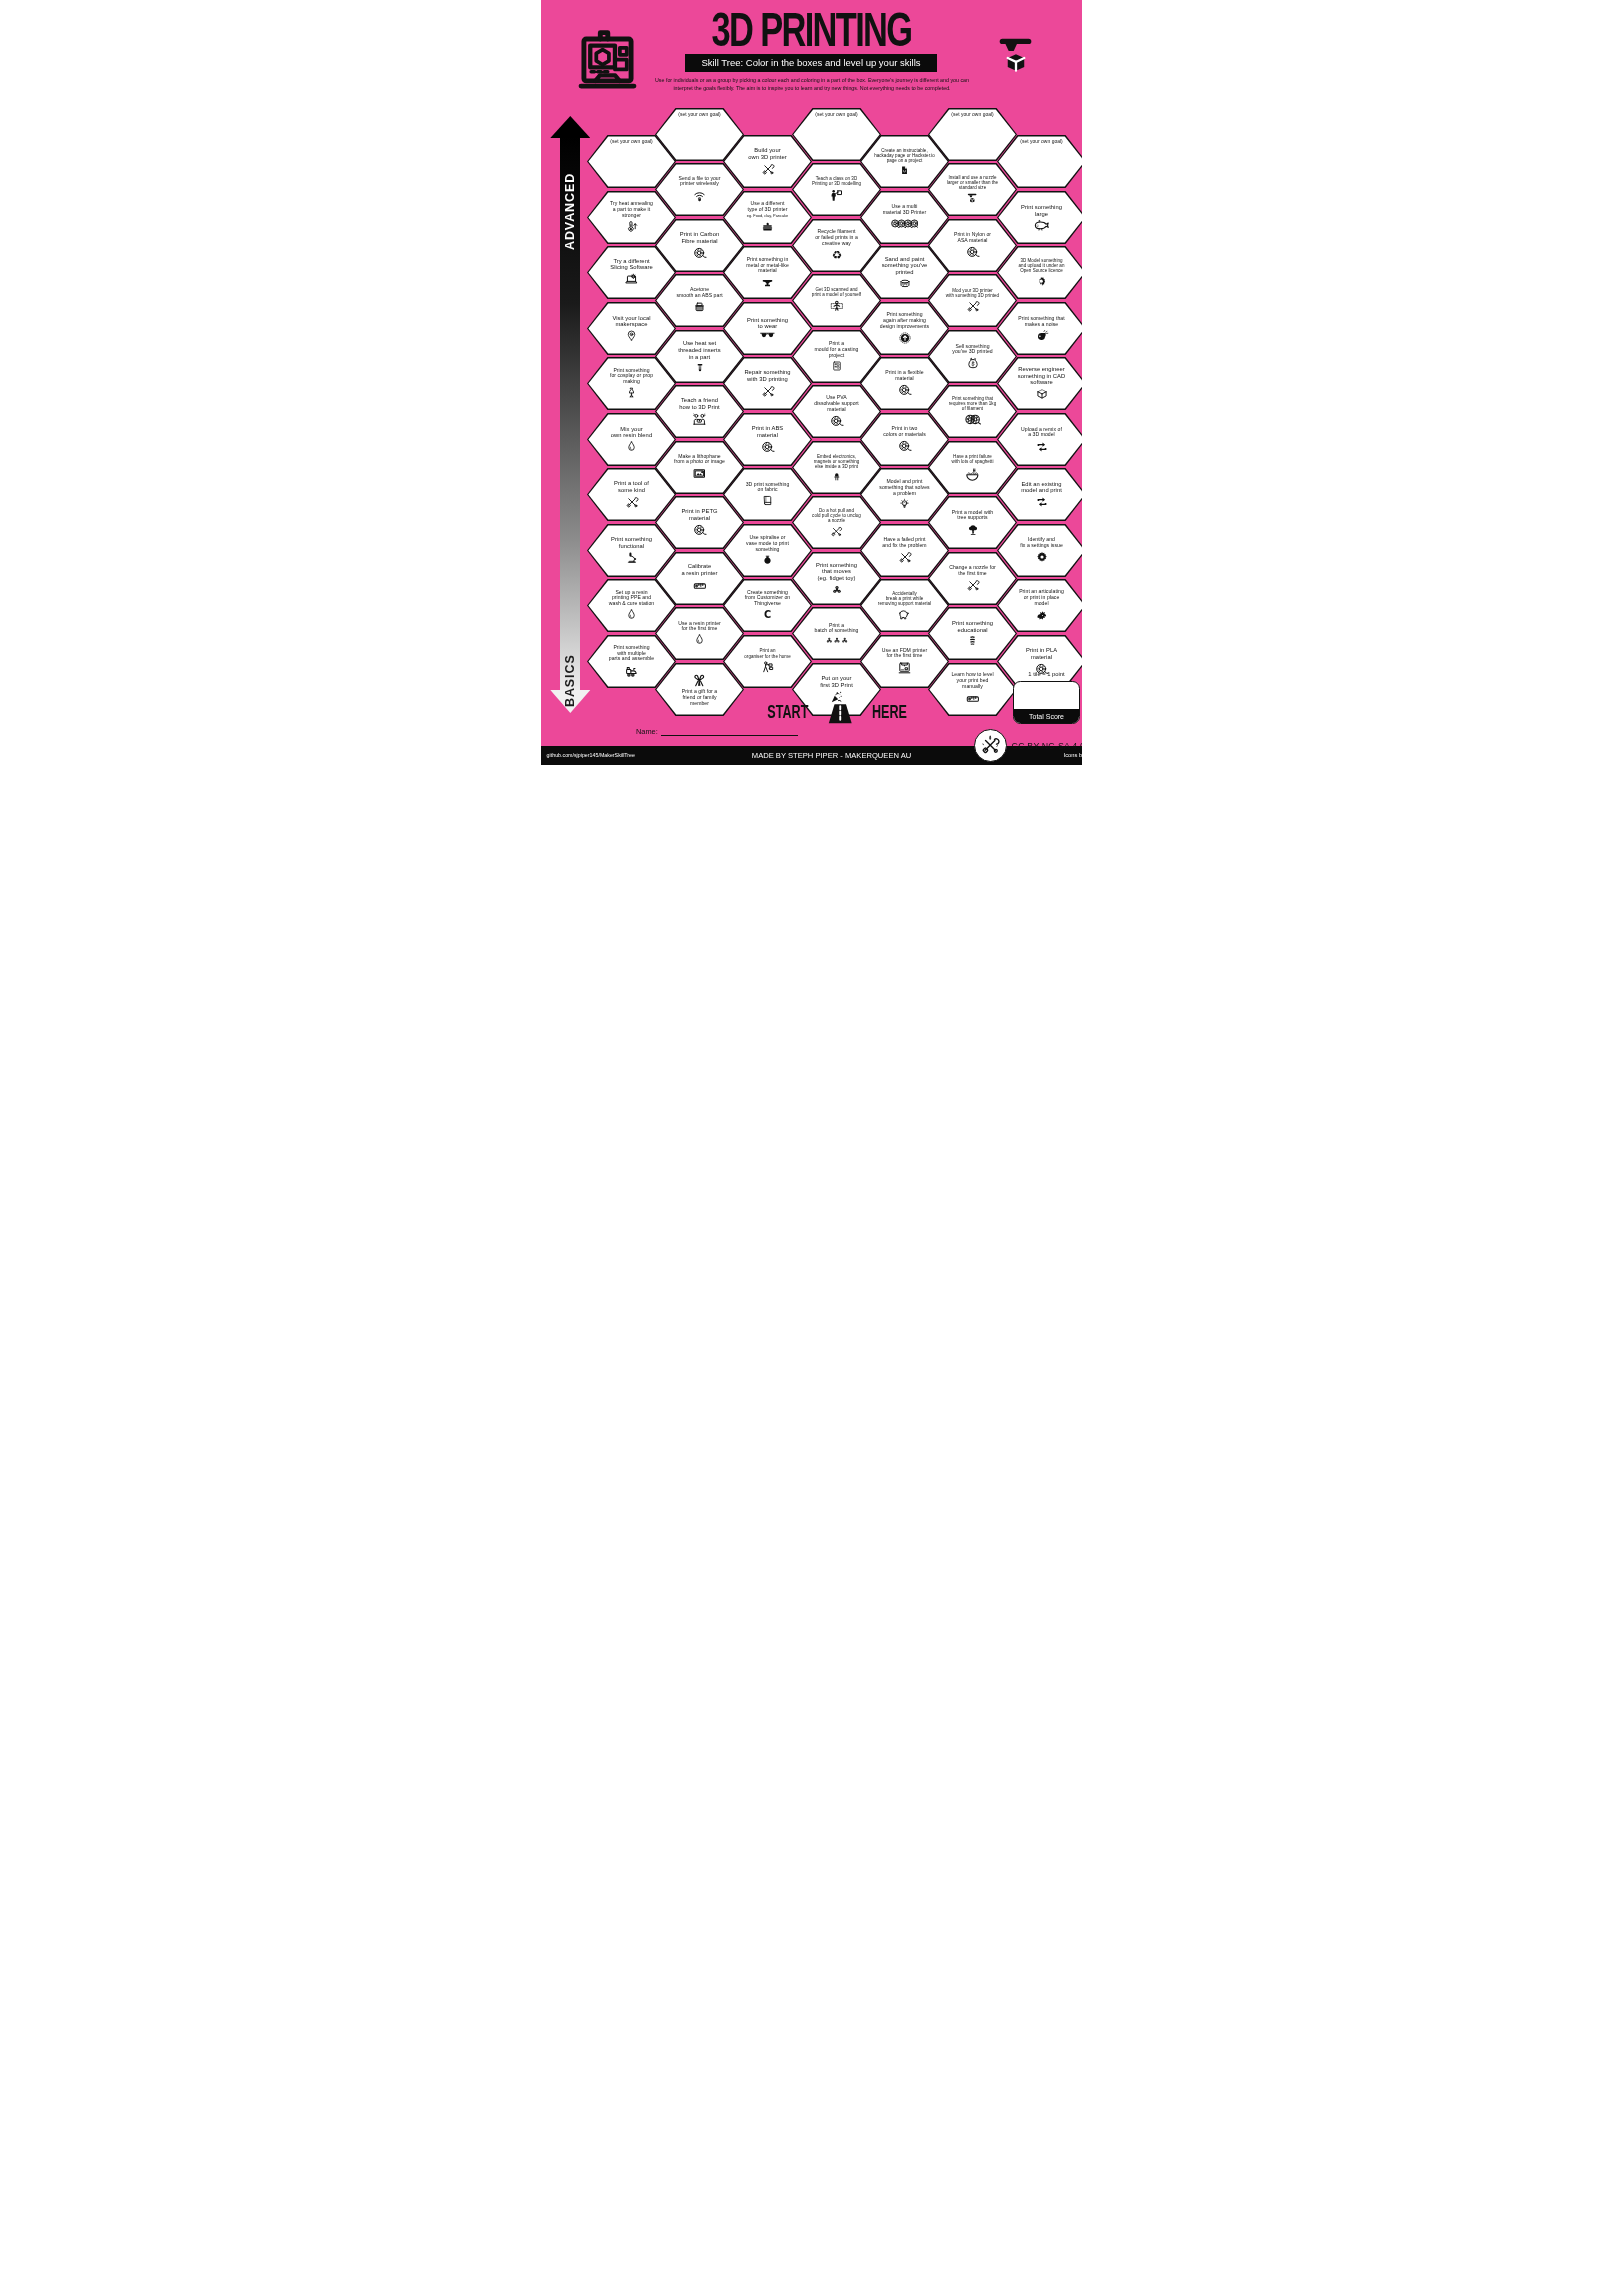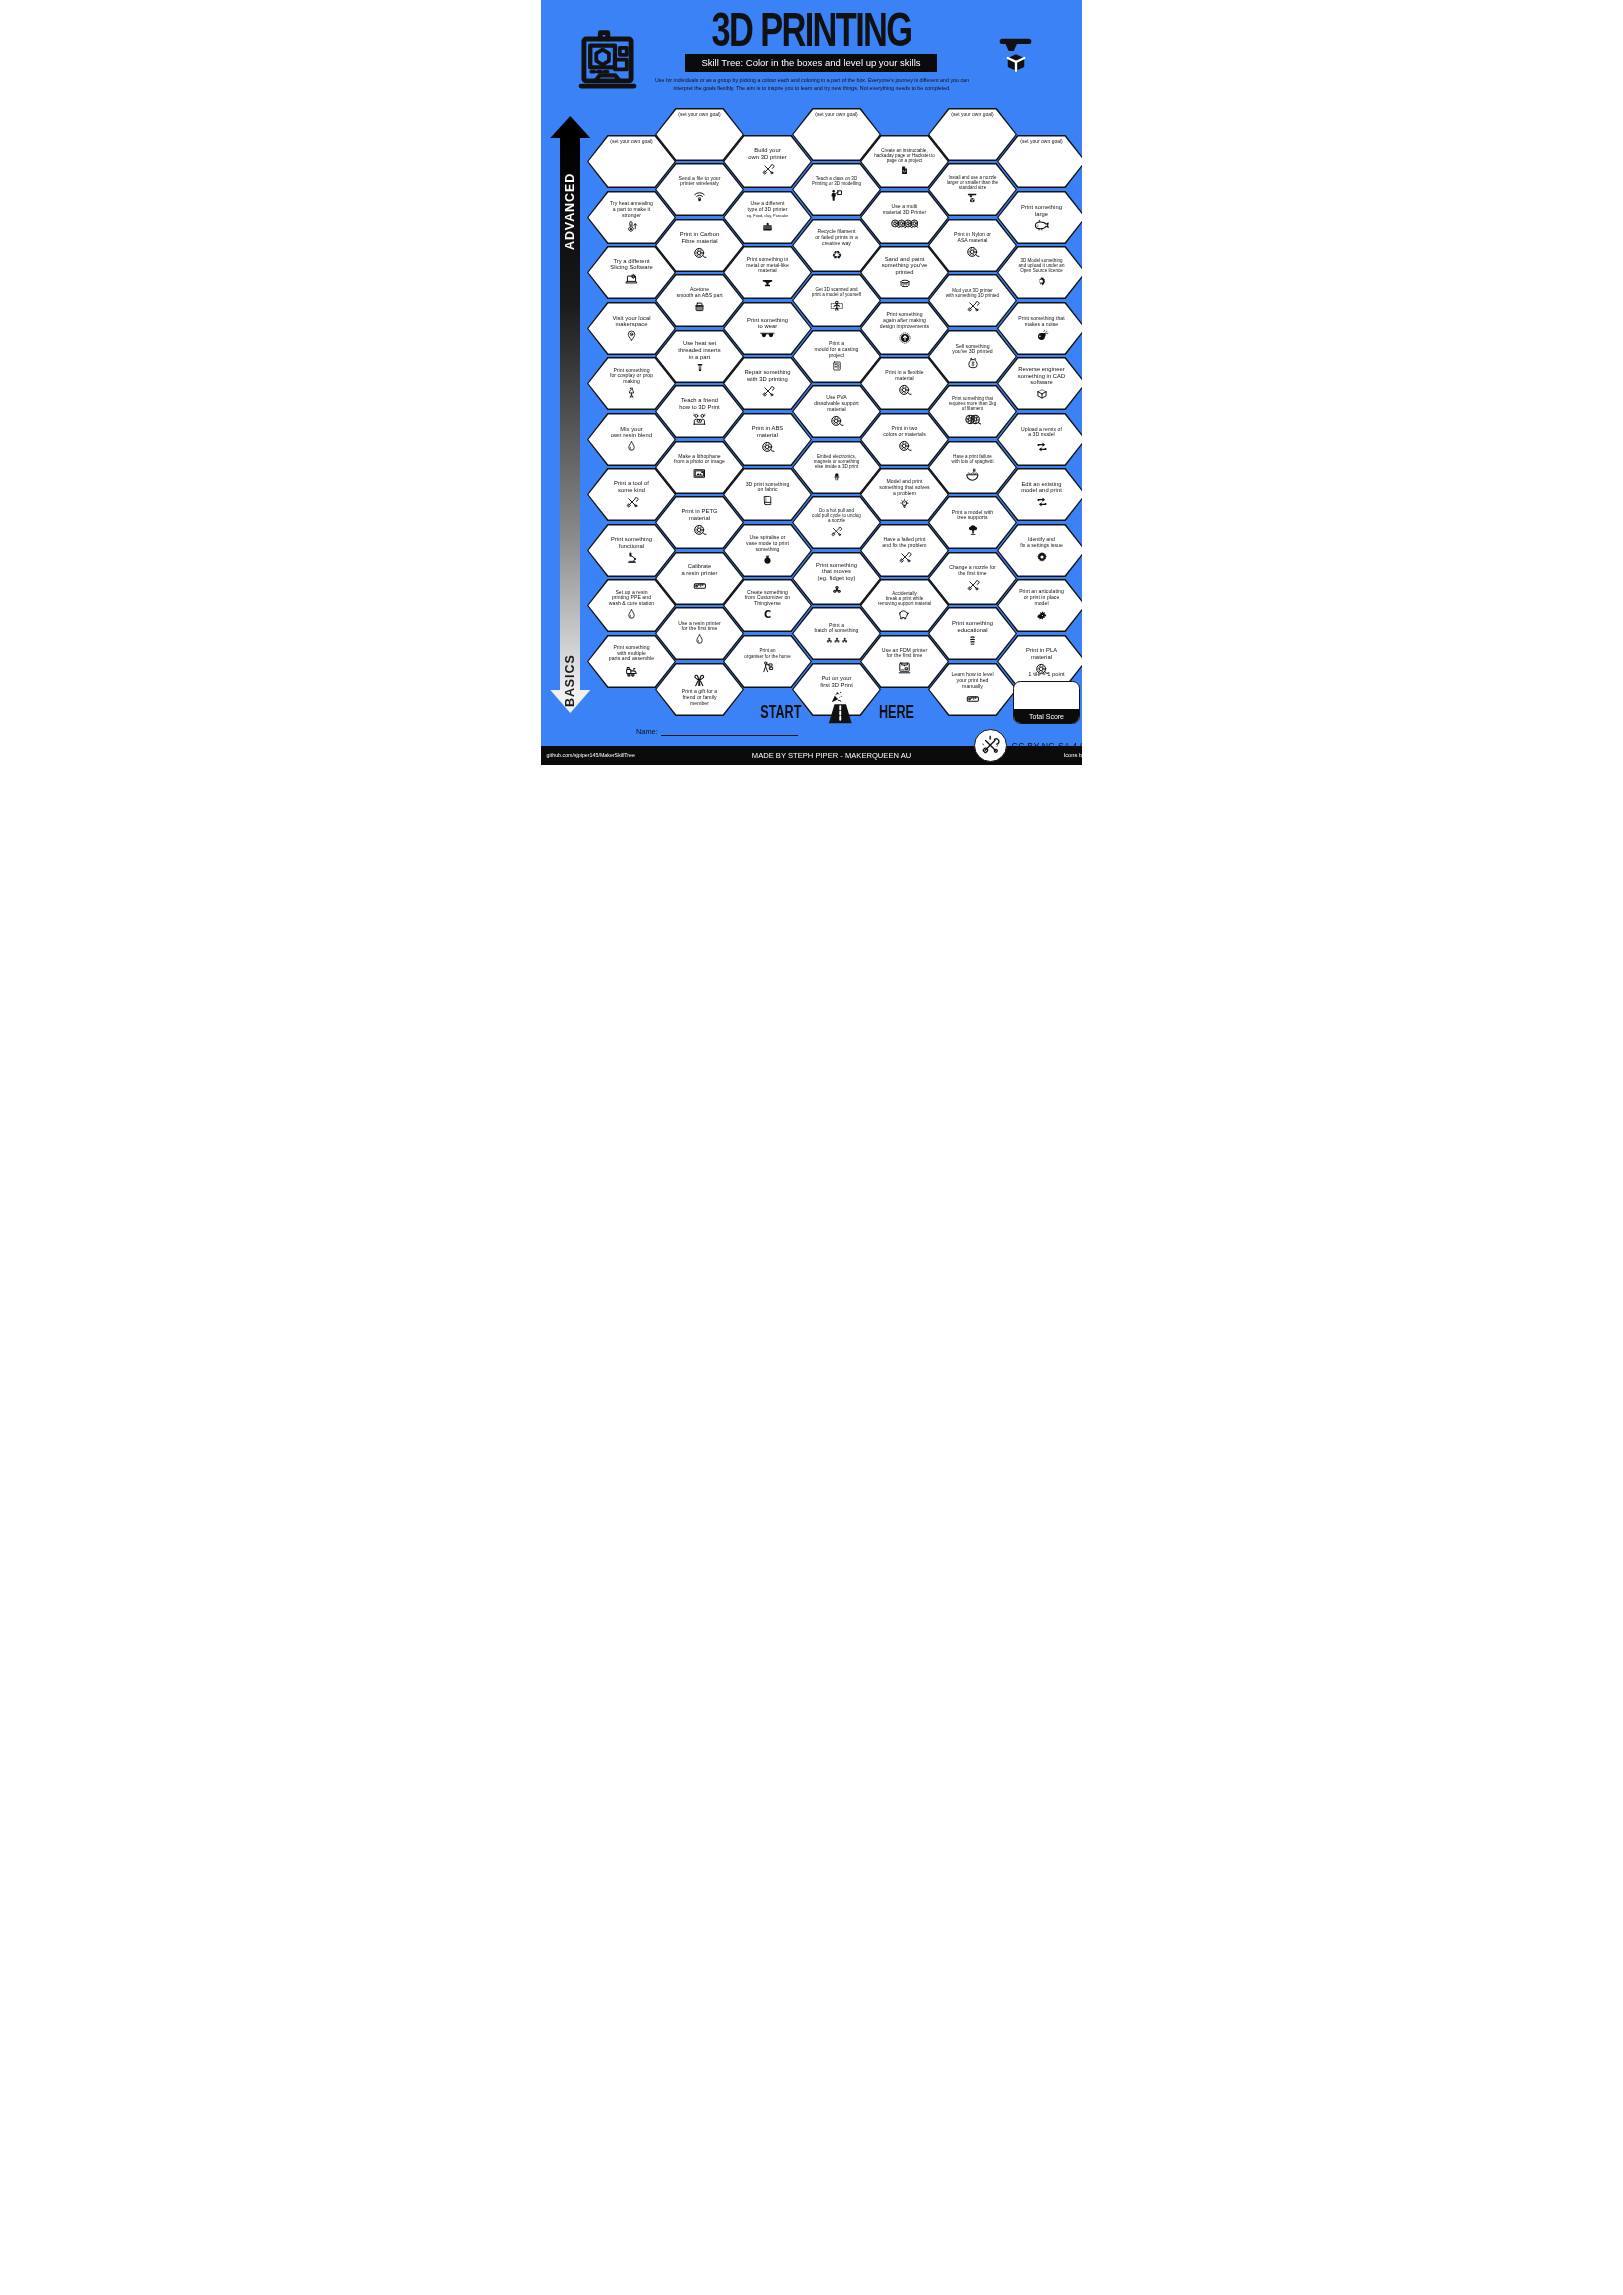--- a/index.html
+++ b/index.html
@@ -1,17 +1,17 @@
 <!DOCTYPE html>
 <html style="font-size:7.4px"><head>
 <meta charset="utf-8">
 <style>
   html,body{margin:0;padding:0;background:#fff;}
   body{font-family:"Liberation Sans","DejaVu Sans",sans-serif;color:#111;}
-  #canvas{position:relative;width:541px;height:765px;margin:0 auto;background:#3b82f6;overflow:hidden;}
+  #canvas{position:relative;width:541px;height:765px;margin:0 auto;background:#ec4899;overflow:hidden;}
 
   
   .logo-tl{position:absolute;left:32px;top:24px;width:69px;height:75px;}
   .logo-tr{position:absolute;left:452px;top:32px;width:46px;height:55px;}
   .title{position:absolute;left:0;top:3.7px;width:541px;text-align:center;
          font-size:40px;font-weight:bold;letter-spacing:-1.9px;
          transform:scale(.86,1.18);transform-origin:center top;white-space:nowrap;}
   .subtitle-bar{position:absolute;left:144px;top:54px;width:252px;height:17.6px;background:#0b0b0b;
          display:flex;align-items:center;justify-content:center;}
   .subtitle-bar span{color:#fff;font-size:9.5px;font-weight:normal;white-space:nowrap;}
@@ -45,21 +45,21 @@
   .fs10{font-size:4.5px;}
   .fsg{font-size:4.9px;}
   .hsub{font-size:3.9px;margin-top:0.5px;}
   .hicon{margin-top:1.4px;line-height:0;}
   .hicon svg{display:block;}
   .icon-top .hex-c{flex-direction:column;}
   .icon-top .hicon{margin-top:0;margin-bottom:0.9px;}
 
   
   .start-wrap{position:absolute;left:199px;top:701px;width:194px;display:flex;align-items:center;
-         justify-content:center;gap:21px;}
+         justify-content:center;gap:14px;}
   .start-word{font-size:14px;font-weight:bold;letter-spacing:0px;transform:scale(.9,1.25);}
   .road{width:30.5px;height:22px;}
   .name-row{position:absolute;left:55px;top:727px;display:flex;align-items:flex-end;padding-left:40px;}
   .name-label{font-size:7.4px;}
   .name-line{width:137px;border-bottom:1.2px solid #111;height:8.3px;margin-left:2.8px;}
   .tile-note{position:absolute;left:472px;top:671px;width:67px;text-align:center;font-size:5.8px;}
   .score-box{position:absolute;left:472px;top:681px;width:67px;height:43px;border:1.4px solid #111;
          border-radius:7.4px;overflow:hidden;box-sizing:border-box;background:#fff;}
   .score-input{position:absolute;left:0;top:0;right:0;bottom:14px;}
   .score-band{position:absolute;left:0;right:0;bottom:0;height:14px;background:#0b0b0b;color:#fff;

